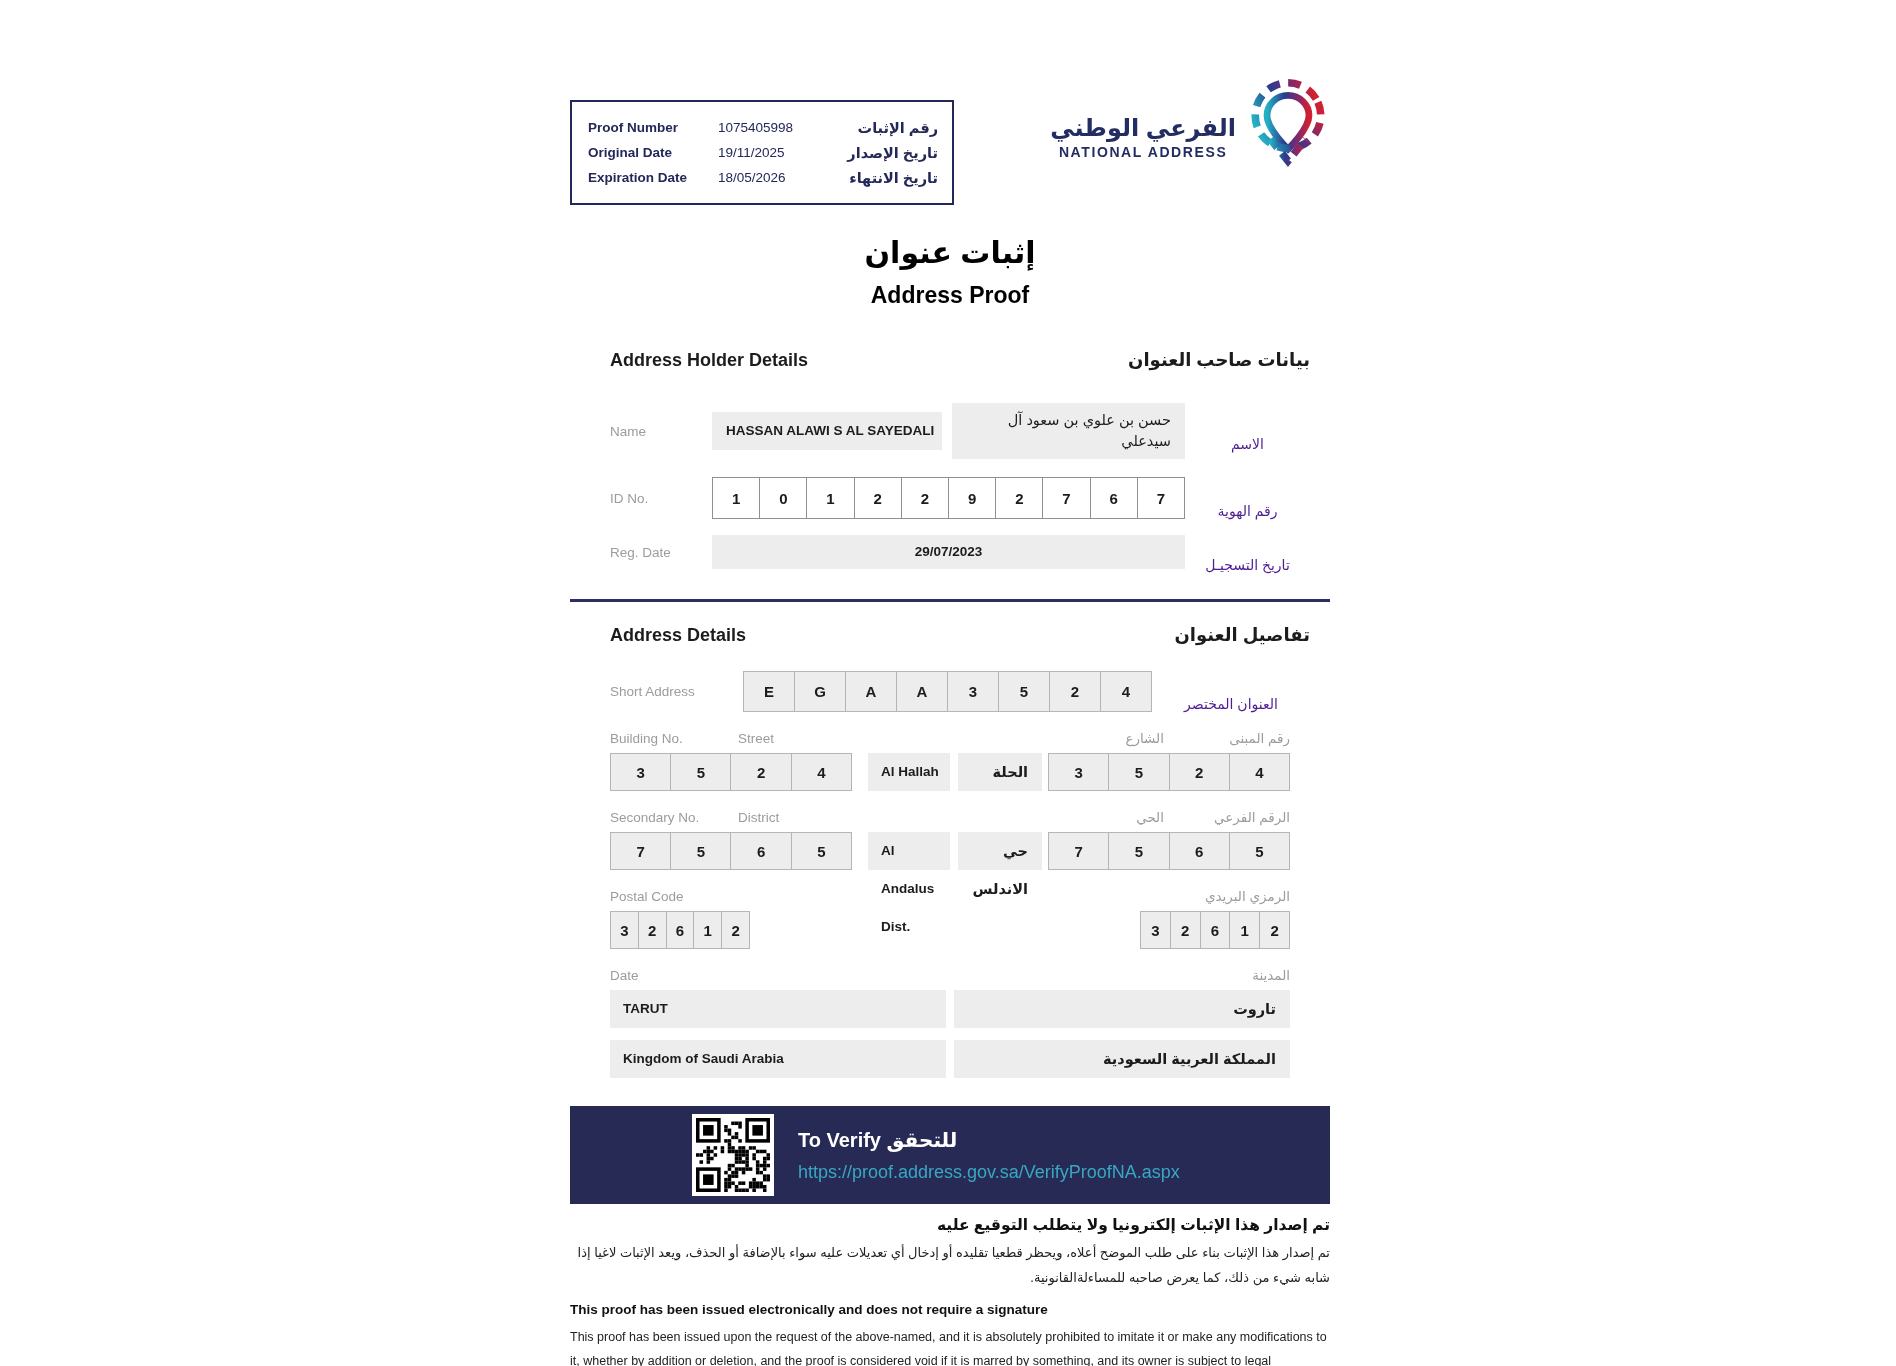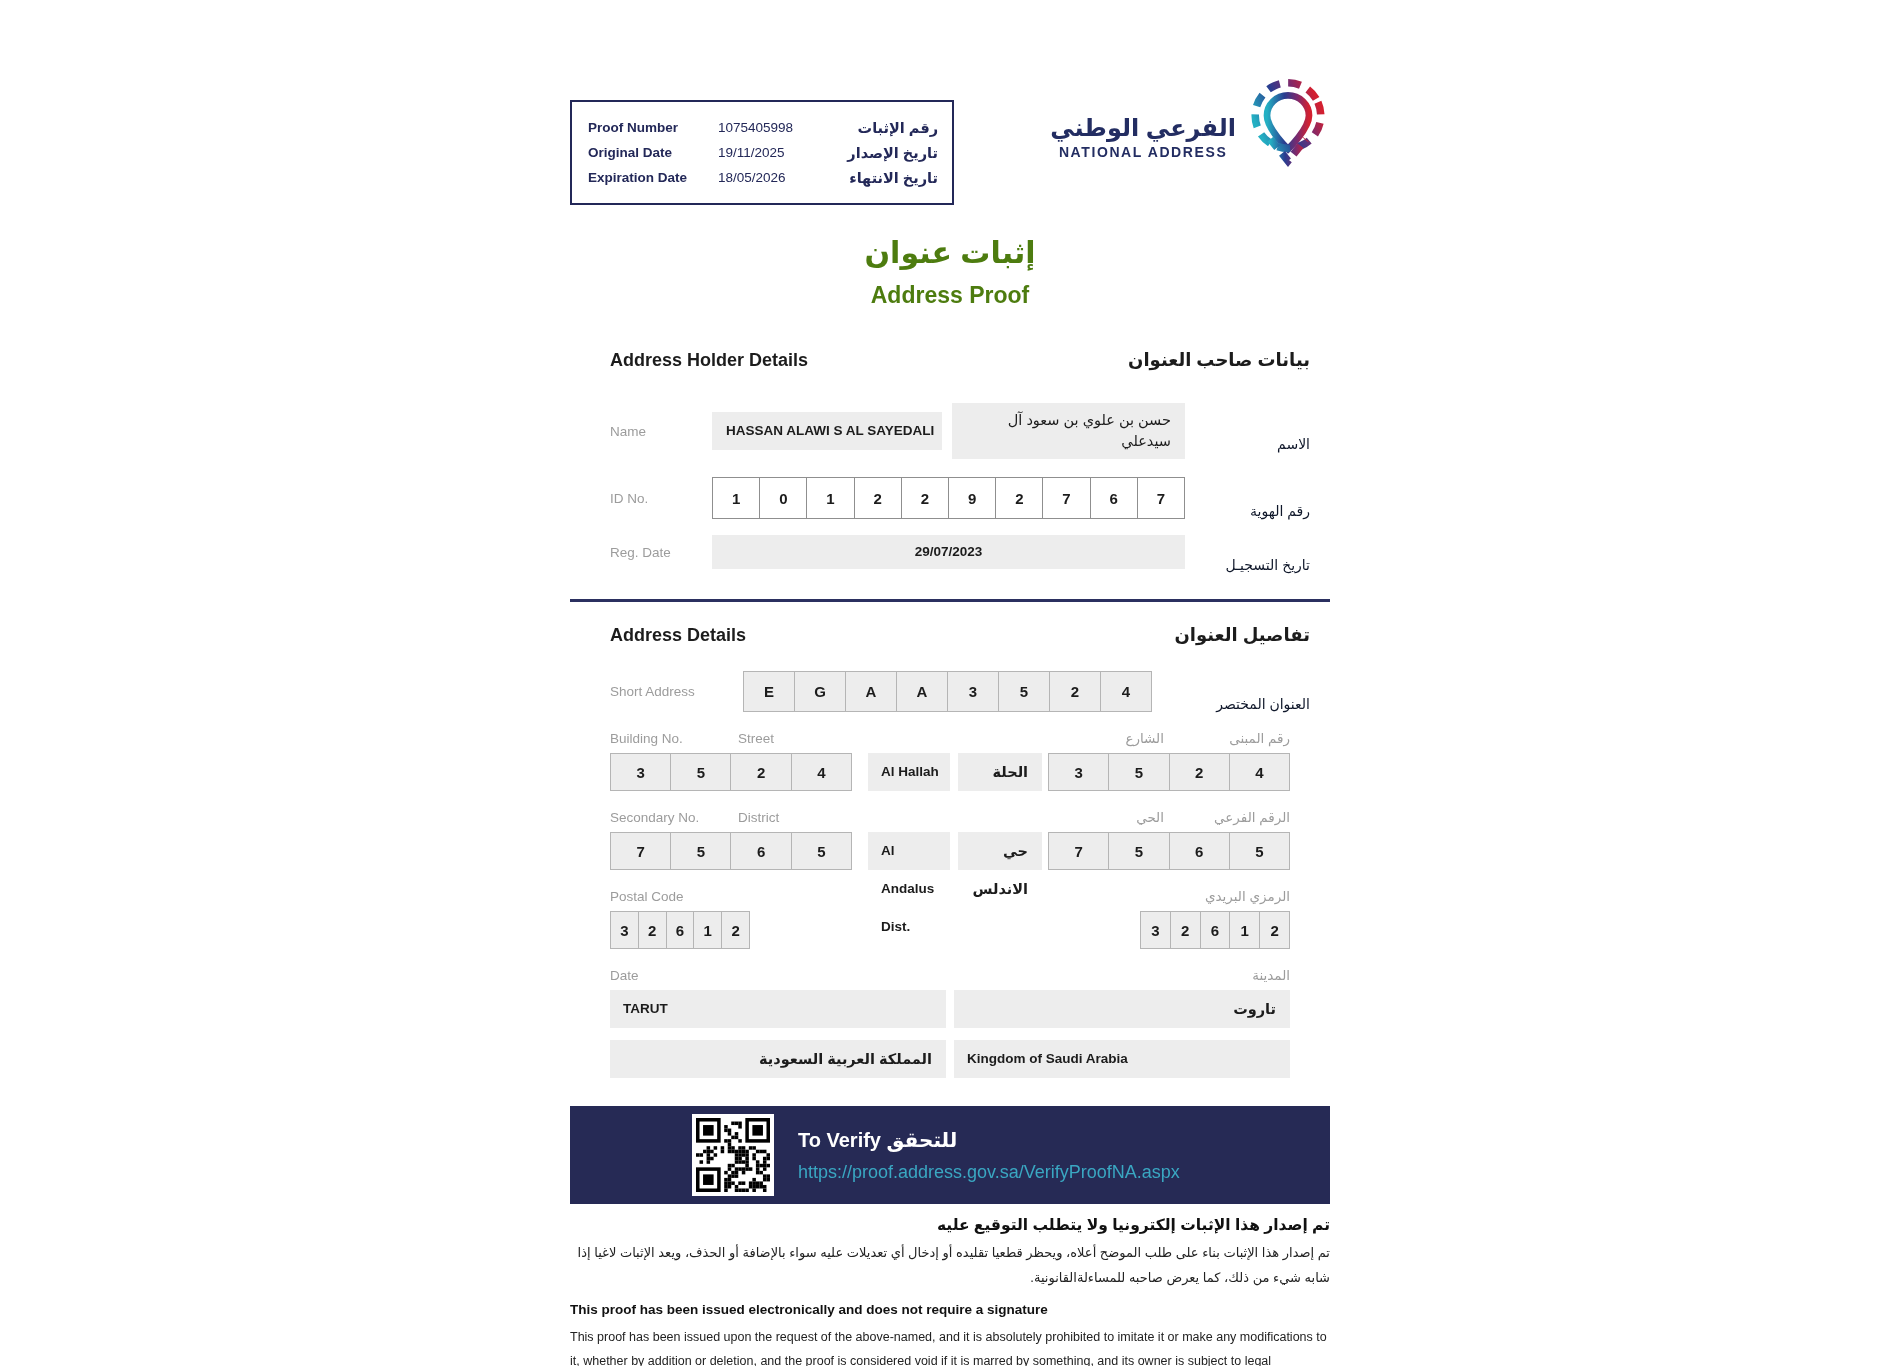--- a/index.html
+++ b/index.html
@@ -13,34 +13,34 @@
   .info-box .irow { display:flex; align-items:center; height:25px; font-size:13.5px; }
   .info-box .l-en { width:130px; font-weight:bold; }
   .info-box .l-val { width:115px; text-align:left; }
   .info-box .l-ar { flex:1; text-align:right; font-weight:bold; font-size:14.5px; }
   .logo { position:absolute; top:76px; right:0; display:flex; align-items:center; gap:10px; }
   .logo-text { text-align:center; color:#232d62; padding-top:22px; }
   .logo-ar { font-size:24px; font-weight:bold; }
   .logo-en { font-size:14px; font-weight:bold; letter-spacing:1.6px; margin-top:2px; }
 
   
-  .doc-title { text-align:center; margin-top:30px; color:#4d7c0f; }
+  .doc-title { text-align:center; margin-top:30px; color:#000000; }
   .doc-title .t-ar { font-size:30px; font-weight:bold; }
   .doc-title .t-en { font-size:23px; font-weight:bold; margin-top:12px; }
 
   
   .section-head { display:flex; justify-content:space-between; align-items:baseline;
     padding:0 20px 0 40px; font-weight:bold; font-size:18px; }
   .holder-head { margin-top:40px; }
   .addr-head { margin-top:22px; }
 
   
   .h-row { display:flex; align-items:center; padding:0 20px 0 40px; }
   .lbl { color:#9c9c9c; font-size:13.5px; }
-  .lbl-ar { color:#0f172a; font-size:14px; text-align:right; flex:1;margin-top:26px; }
+  .lbl-ar { color:#4c1d95; font-size:14px; text-align:center; flex:1;margin-top:26px; }
   .h-row .l-left { width:102px; }
   .center473 { width:473px; display:flex; align-items:center; }
   .gray-box { background:#ededed; }
   .name-box-en { width:230px; height:38px; line-height:38px; padding-left:14px;
     font-weight:bold; font-size:13.5px; }
   .name-box-ar { width:233px; margin-left:10px; padding:7px 14px; text-align:right;
     direction:rtl; font-size:14.5px; line-height:21px; }
   .cells { display:flex; }
   .cell { height:42px; border:1px solid #8f8f8f; margin-left:-1px; background:#fff;
     display:flex; align-items:center; justify-content:center; font-weight:bold; font-size:15px; }
@@ -274,22 +274,22 @@
     <div class="c5l lbl">Date</div>
     <div class="c-mid"></div>
     <div class="c5r lbl lbl-r">المدينة</div>
   </div>
   <div class="grid gboxes city-grid">
     <div class="cbox gray-box val-box val-en">TARUT</div>
     <div class="cbox gray-box val-box val-ar">تاروت</div>
   </div>
 
   <div class="grid gboxes city-grid" style="margin-top:12px">
+    <div class="cbox gray-box val-box val-en">Kingdom of Saudi Arabia</div>
     <div class="cbox gray-box val-box val-ar" style="font-weight:bold">المملكة العربية السعودية</div>
-    <div class="cbox gray-box val-box val-en">Kingdom of Saudi Arabia</div>
   </div>
 
   <div class="verify">
     <div class="qr-wrap">
       <svg id="qr" width="74" height="74" viewBox="0 0 80 80" fill="#000">
           <rect x="38.095238095238095" y="3.8095238095238093" width="3.8095238095238093" height="3.8095238095238093"></rect>
           <rect x="41.904761904761905" y="3.8095238095238093" width="3.8095238095238093" height="3.8095238095238093"></rect>
           <rect x="45.71428571428571" y="3.8095238095238093" width="3.8095238095238093" height="3.8095238095238093"></rect>
           <rect x="30.476190476190474" y="7.619047619047619" width="3.8095238095238093" height="3.8095238095238093"></rect>
           <rect x="45.71428571428571" y="7.619047619047619" width="3.8095238095238093" height="3.8095238095238093"></rect>

